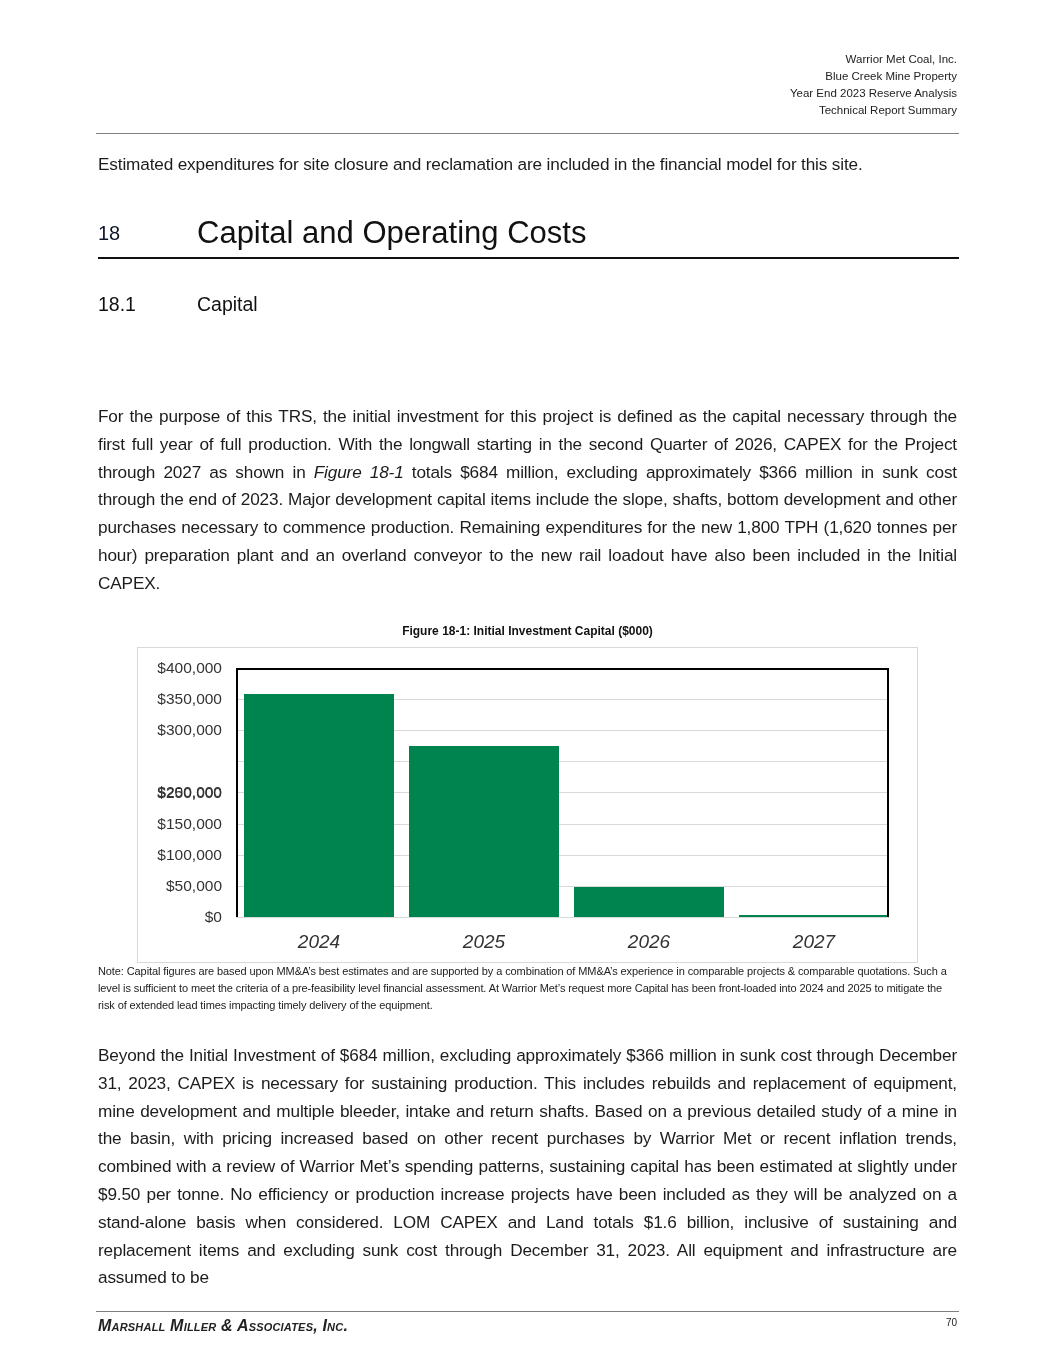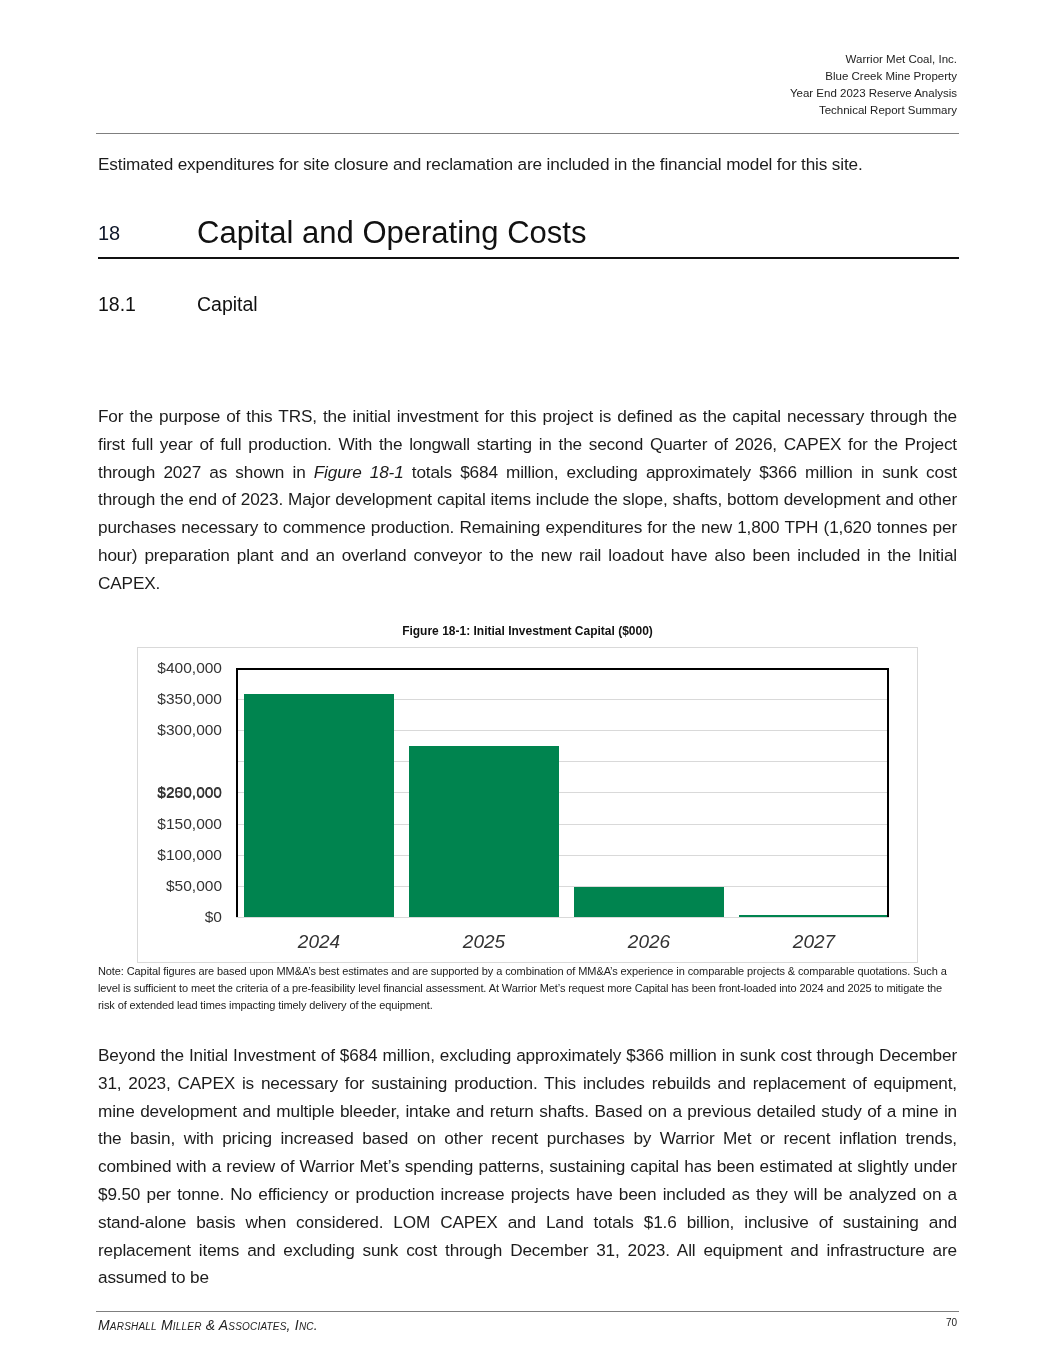--- a/index.html
+++ b/index.html
@@ -38,21 +38,21 @@
   .grid { position: absolute; left: 238px; width: 649px; height: 1px; background: #d9d9d9; }
   .ytick { position: absolute; left: 138px; width: 84px; text-align: right;
            font-size: 15.5px; line-height: 18px; color: #333; }
   .bar { position: absolute; background: #00844f; }
   .xtick { position: absolute; top: 932px; font-size: 19px; line-height: 20px; color: #333; text-align: center; width: 100px; font-style: italic; }
   .baseline { position: absolute; left: 236px; top: 917px; width: 653px; height: 1px; background: #d9d9d9; }
 
   .note { position: absolute; left: 98px; top: 963px; width: 860px; font-size: 11px; line-height: 17px; color: #222; letter-spacing: -0.1px; }
 
   .ftr-rule { position: absolute; left: 96px; right: 96px; top: 1311px; height: 1px; background: #7f7f7f; }
-  .ftr-left { position: absolute; left: 98px; top: 1317px; font-size: 14px; font-weight: normal; font-style: italic;
+  .ftr-left { position: absolute; left: 98px; top: 1317px; font-size: 16px; font-weight: bold; font-style: italic;
               font-variant: small-caps; color: #222; letter-spacing: 0.2px; }
   .ftr-right { position: absolute; right: 98px; top: 1317px; font-size: 10px; color: #222; }
 </style>
 </head>
 <body>
 
 <div class="page">
 
 
   <div class="hdr-right">

